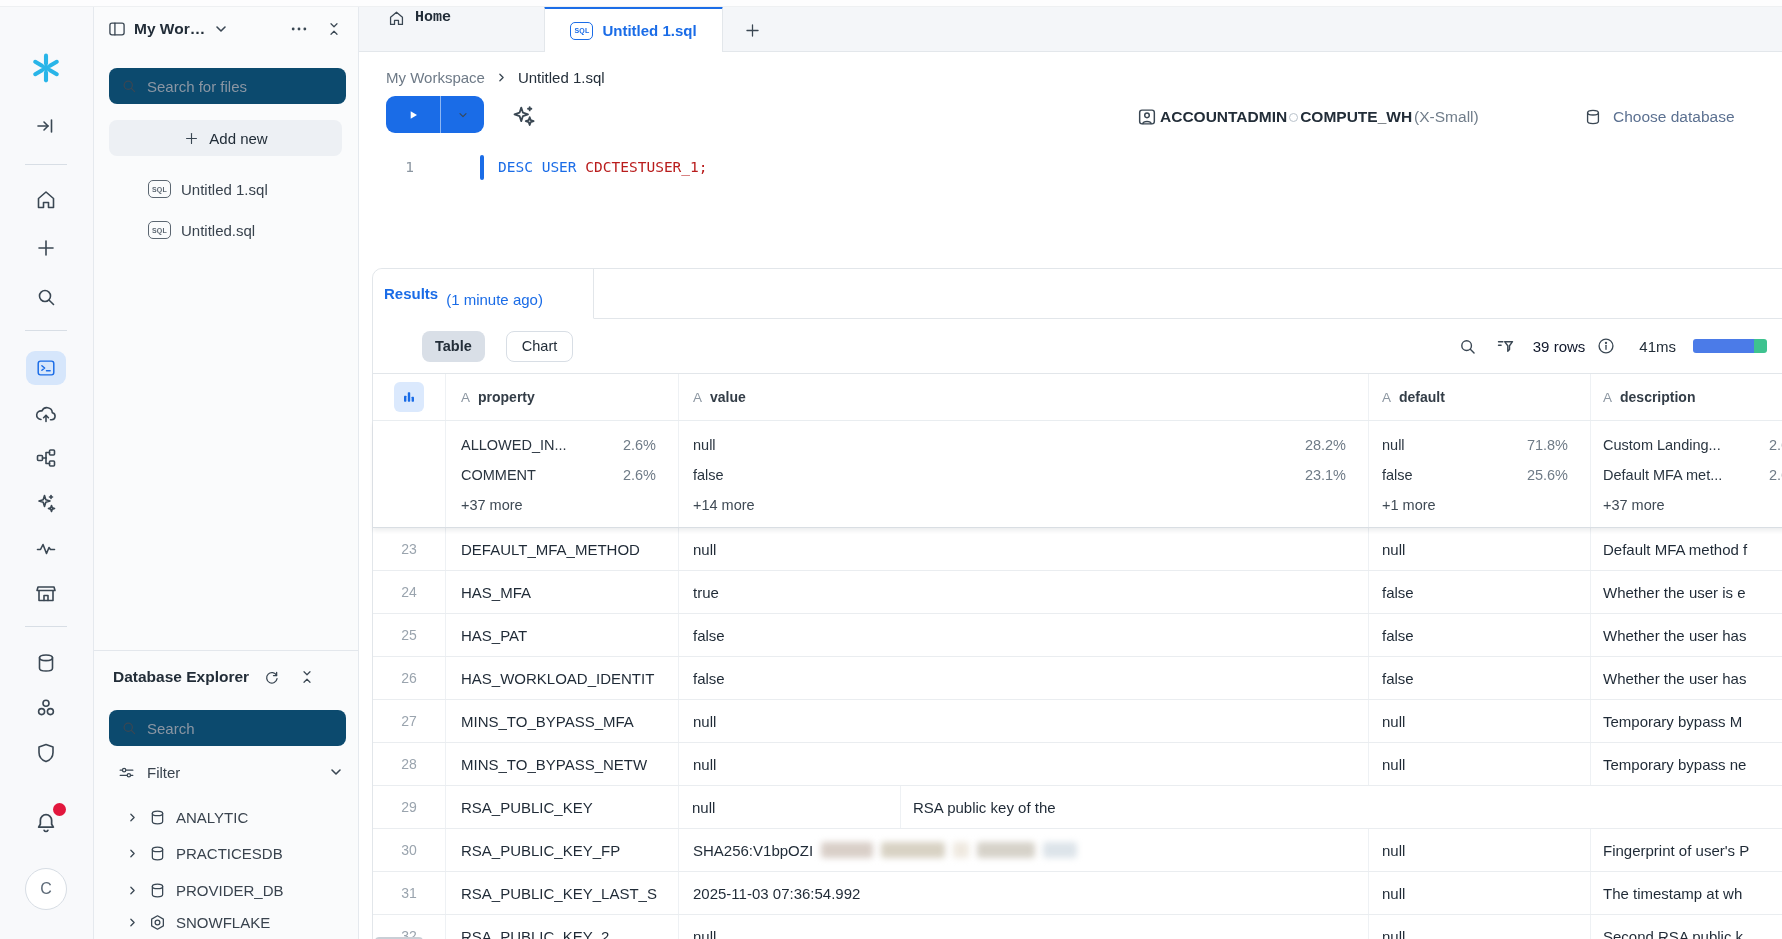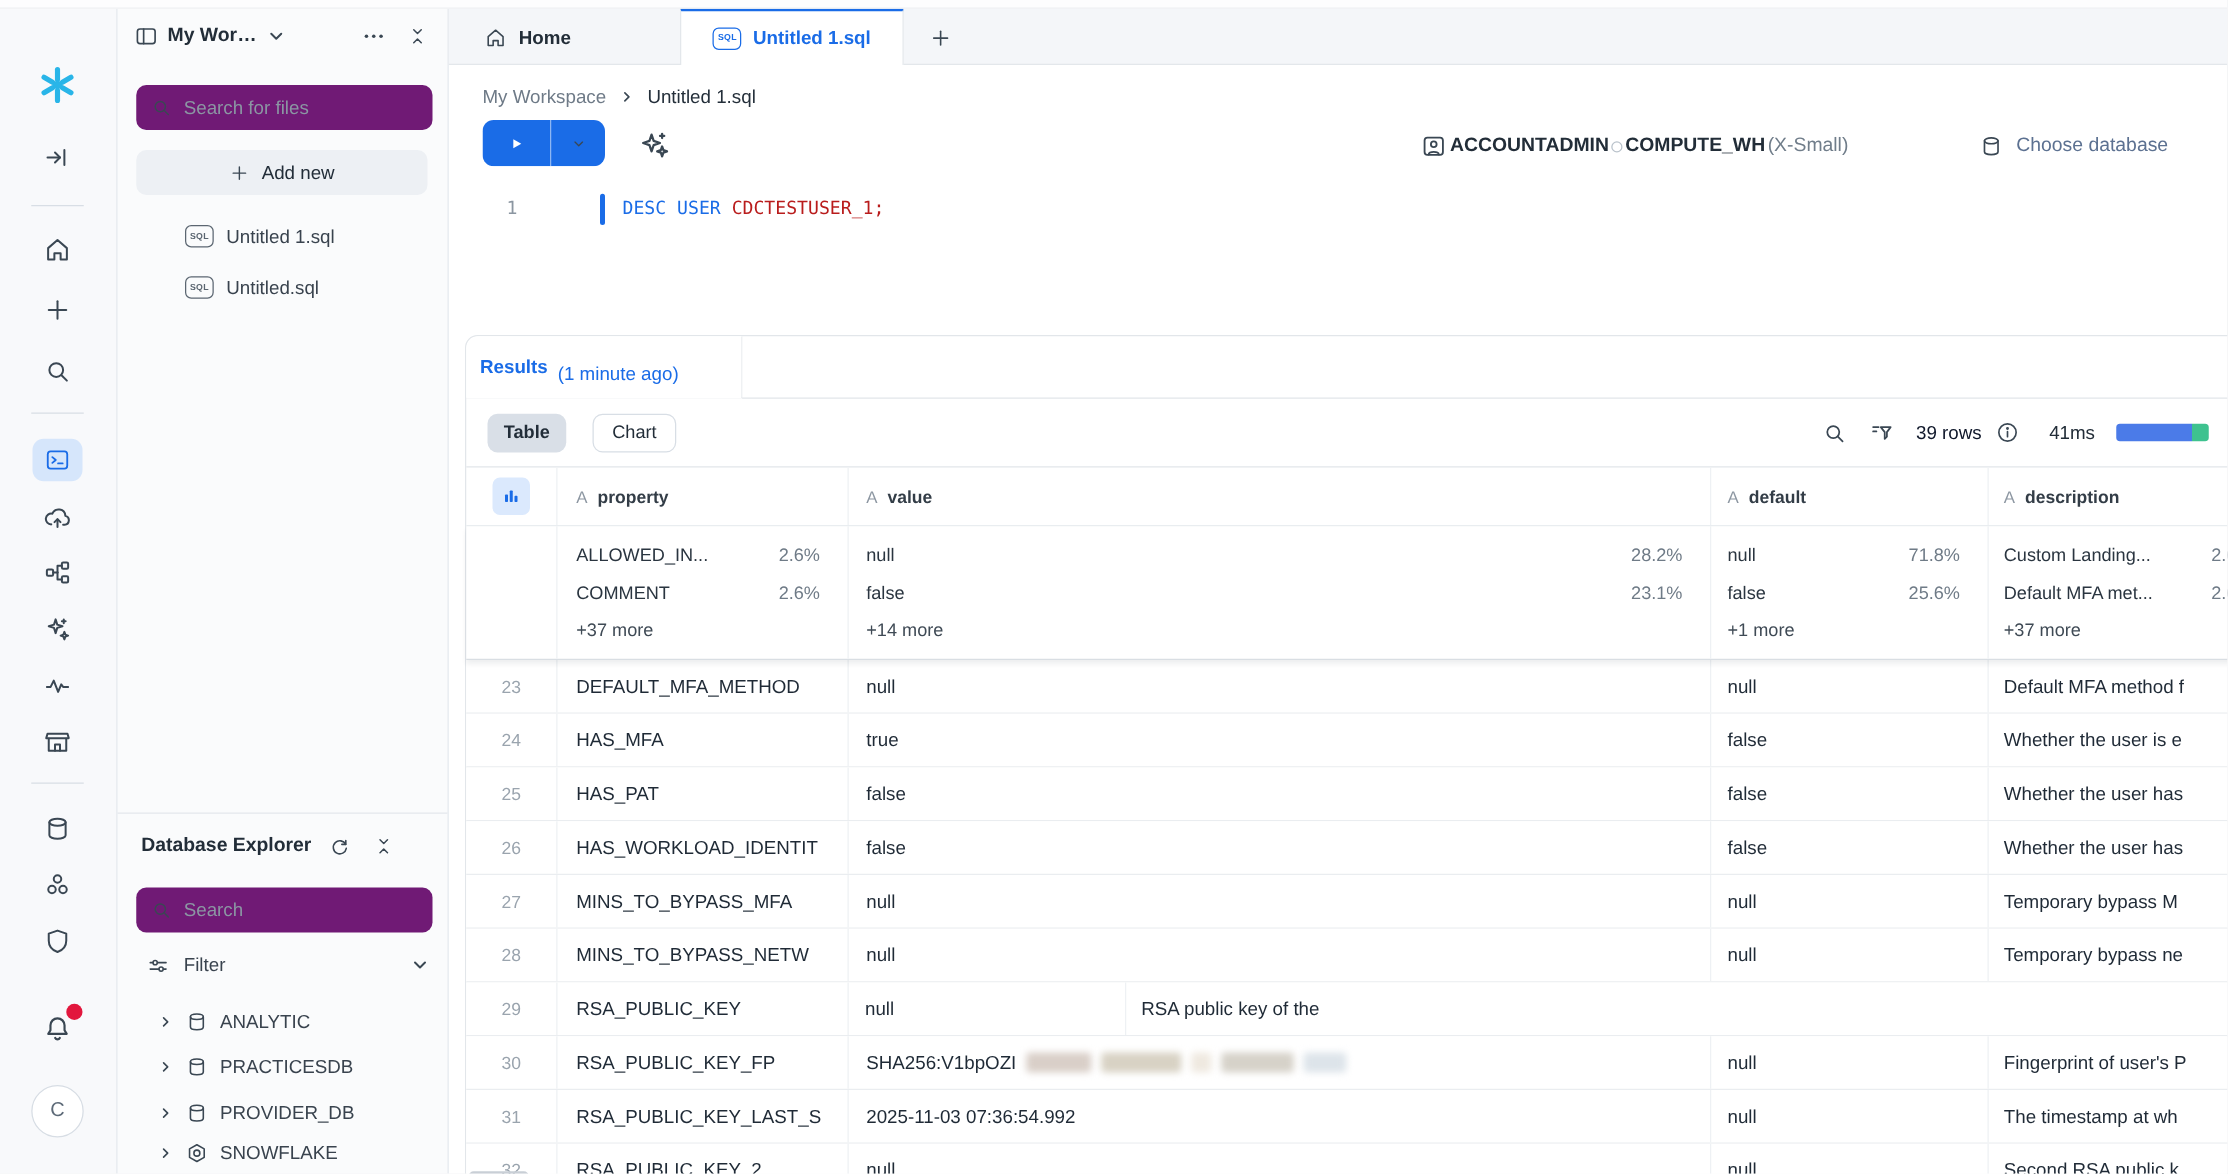--- a/index.html
+++ b/index.html
@@ -21,38 +21,38 @@
   .reddot{position:absolute;top:-7px;right:-7px;width:13px;height:13px;border-radius:50%;background:#e2173d;}
   .avatar{width:40px;height:40px;border-radius:50%;background:#fff;border:1px solid #d7dde4;display:flex;align-items:center;justify-content:center;
           font-size:16px;color:#5d6a78;font-weight:500;}
 
   
   .panel{position:absolute;left:93px;top:0;bottom:0;width:265px;background:#fafbfc;border-right:1px solid #e5e9ee;z-index:3;}
   .phead{position:absolute;top:13px;left:14px;right:10px;height:32px;display:flex;align-items:center;gap:7px;}
   .ptitle{font-size:15.5px;font-weight:700;color:#222d38;max-width:72px;white-space:nowrap;overflow:hidden;text-overflow:ellipsis;}
   .phead .grow{flex:1;}
   .iconbtn{width:28px;height:28px;display:flex;align-items:center;justify-content:center;border-radius:6px;cursor:pointer;}
-  .searchbox{position:absolute;left:16px;right:12px;height:36px;background:#701a75;border-radius:8px;display:flex;align-items:center;gap:9px;
+  .searchbox{position:absolute;left:16px;right:12px;height:36px;background:#0c4a6e;border-radius:8px;display:flex;align-items:center;gap:9px;
              padding:0 11px;box-sizing:border-box;color:#8b96a3;font-size:15px;}
   .addnew{position:absolute;left:16px;right:16px;top:120px;height:36px;background:#edf0f4;border-radius:8px;display:flex;align-items:center;
           justify-content:center;gap:9px;font-size:15px;font-weight:500;color:#222d38;cursor:pointer;}
   .filerow{position:absolute;left:0;right:0;height:34px;display:flex;align-items:center;gap:10px;padding-left:55px;font-size:15px;color:#39434e;cursor:pointer;}
   .sqlicon{width:21px;height:16px;border:1.5px solid #5b6671;border-radius:5px;display:flex;align-items:center;justify-content:center;
            font-size:7px;font-weight:700;color:#5b6671;letter-spacing:.2px;flex:0 0 auto;}
   .sqlicon.blue{border-color:#1a6ce7;color:#1a6ce7;}
   .secdiv{position:absolute;left:0;right:0;height:1px;background:#e3e7ec;}
   .dbhead{position:absolute;top:661px;left:20px;right:12px;height:32px;display:flex;align-items:center;gap:8px;}
   .dbtitle{font-size:15.5px;font-weight:700;color:#222d38;max-width:148px;white-space:nowrap;overflow:hidden;}
   .filterrow{position:absolute;top:755px;left:0;right:14px;height:34px;display:flex;align-items:center;gap:11px;padding-left:24px;font-size:15px;color:#39434e;cursor:pointer;}
   .treerow{position:absolute;left:0;right:0;height:34px;display:flex;align-items:center;gap:9px;padding-left:33px;font-size:15px;color:#39434e;cursor:pointer;}
 
   
   .main{position:absolute;left:358px;top:0;right:0;bottom:0;background:#fff;}
   .tabbar{position:absolute;top:0;left:0;right:0;height:52px;background:#f4f6f9;border-bottom:1px solid #e3e7eb;box-sizing:border-box;}
-  .tab-home{position:absolute;left:17px;top:9px;height:43px;display:flex;align-items:center;gap:9px;padding:0 12px;font-size:15px;font-weight:600;color:#222d38;cursor:pointer;}
+  .tab-home{position:absolute;left:17px;top:9px;height:43px;display:flex;gap:9px;padding:0 12px;font-size:15px;font-weight:600;color:#222d38;cursor:pointer;font-family:Liberation Mono, monospace;}
   .tab-active{position:absolute;left:186px;top:6px;height:46px;width:179px;background:#fff;border-left:1px solid #e3e7eb;border-right:1px solid #e3e7eb;
               border-top:3px solid #1a6ce7;box-sizing:border-box;display:flex;align-items:center;justify-content:center;gap:9px;
               font-size:15px;font-weight:600;color:#1a6ce7;cursor:pointer;z-index:2;}
   .tab-plus{position:absolute;left:378px;top:14px;width:32px;height:32px;display:flex;align-items:center;justify-content:center;cursor:pointer;}
 
   .breadcrumb{position:absolute;top:64px;left:28px;height:26px;display:flex;align-items:center;gap:10px;font-size:15px;}
   .bc1{color:#6e7a87;cursor:pointer;} .bc2{color:#242f3a;}
 
   .runbtn{position:absolute;left:28px;top:96px;height:37px;display:flex;border-radius:9px;overflow:hidden;cursor:pointer;}
   .runplay{width:54px;background:#1a6ce7;display:flex;align-items:center;justify-content:center;}
@@ -74,21 +74,21 @@
   .sqlt{color:#b91c1c;white-space:pre;}
 
   
   .results{position:absolute;left:14px;top:268px;width:1420px;height:680px;background:#fff;border:1px solid #e2e6ea;
            border-radius:10px 10px 0 0;box-sizing:border-box;}
   .rtabrow{height:49px;display:flex;border-bottom:1px solid #e2e6ea;}
   .rtab{width:221px;box-sizing:border-box;border-right:1px solid #e2e6ea;border-radius:10px 0 0 0;background:#fff;display:flex;align-items:center;
         padding-left:11px;gap:8px;font-size:15px;margin-bottom:-1px;border-bottom:1px solid #fff;z-index:1;cursor:pointer;}
   .rtab .rl{color:#1a6ce7;font-weight:700;} .rtab .rt{color:#1a6ce7;font-weight:500;margin-top:12px;}
   .rtoolbar{height:55px;display:flex;align-items:center;border-bottom:1px solid #e2e6ea;padding:0 24px 0 17px;box-sizing:border-box;gap:10px;}
-  .btn-table{height:31px;padding:0 13px;background:#d9dfe7;border-radius:8px;display:flex;align-items:center;font-size:14.5px;font-weight:600;color:#222d38;cursor:pointer;}
+  .btn-table{height:31px;padding:0 13px;background:#d9dfe7;border-radius:8px;display:flex;align-items:center;font-size:14.5px;font-weight:600;color:#222d38;cursor:pointer;margin-left:32px;}
   .btn-chart{height:31px;padding:0 15px;background:#fff;border:1px solid #d8dee5;box-sizing:border-box;border-radius:8px;display:flex;align-items:center;
              font-size:14.5px;font-weight:500;color:#222d38;margin-left:11px;cursor:pointer;}
   .tright{margin-left:auto;display:flex;align-items:center;gap:17px;}
   .rowscount{font-size:15px;color:#0f172a;}
   .durms{font-size:15px;color:#222d38;margin-left:6px;}
   .pbar{width:74px;height:14px;border-radius:3px;background:linear-gradient(90deg,#4b7be8 0 82%,#3ec28f 82% 100%);}
 
   
   .c{box-sizing:border-box;flex:0 0 auto;}
   .cn{width:73px;display:flex;align-items:center;justify-content:center;border-right:1px solid #eef1f4;}

